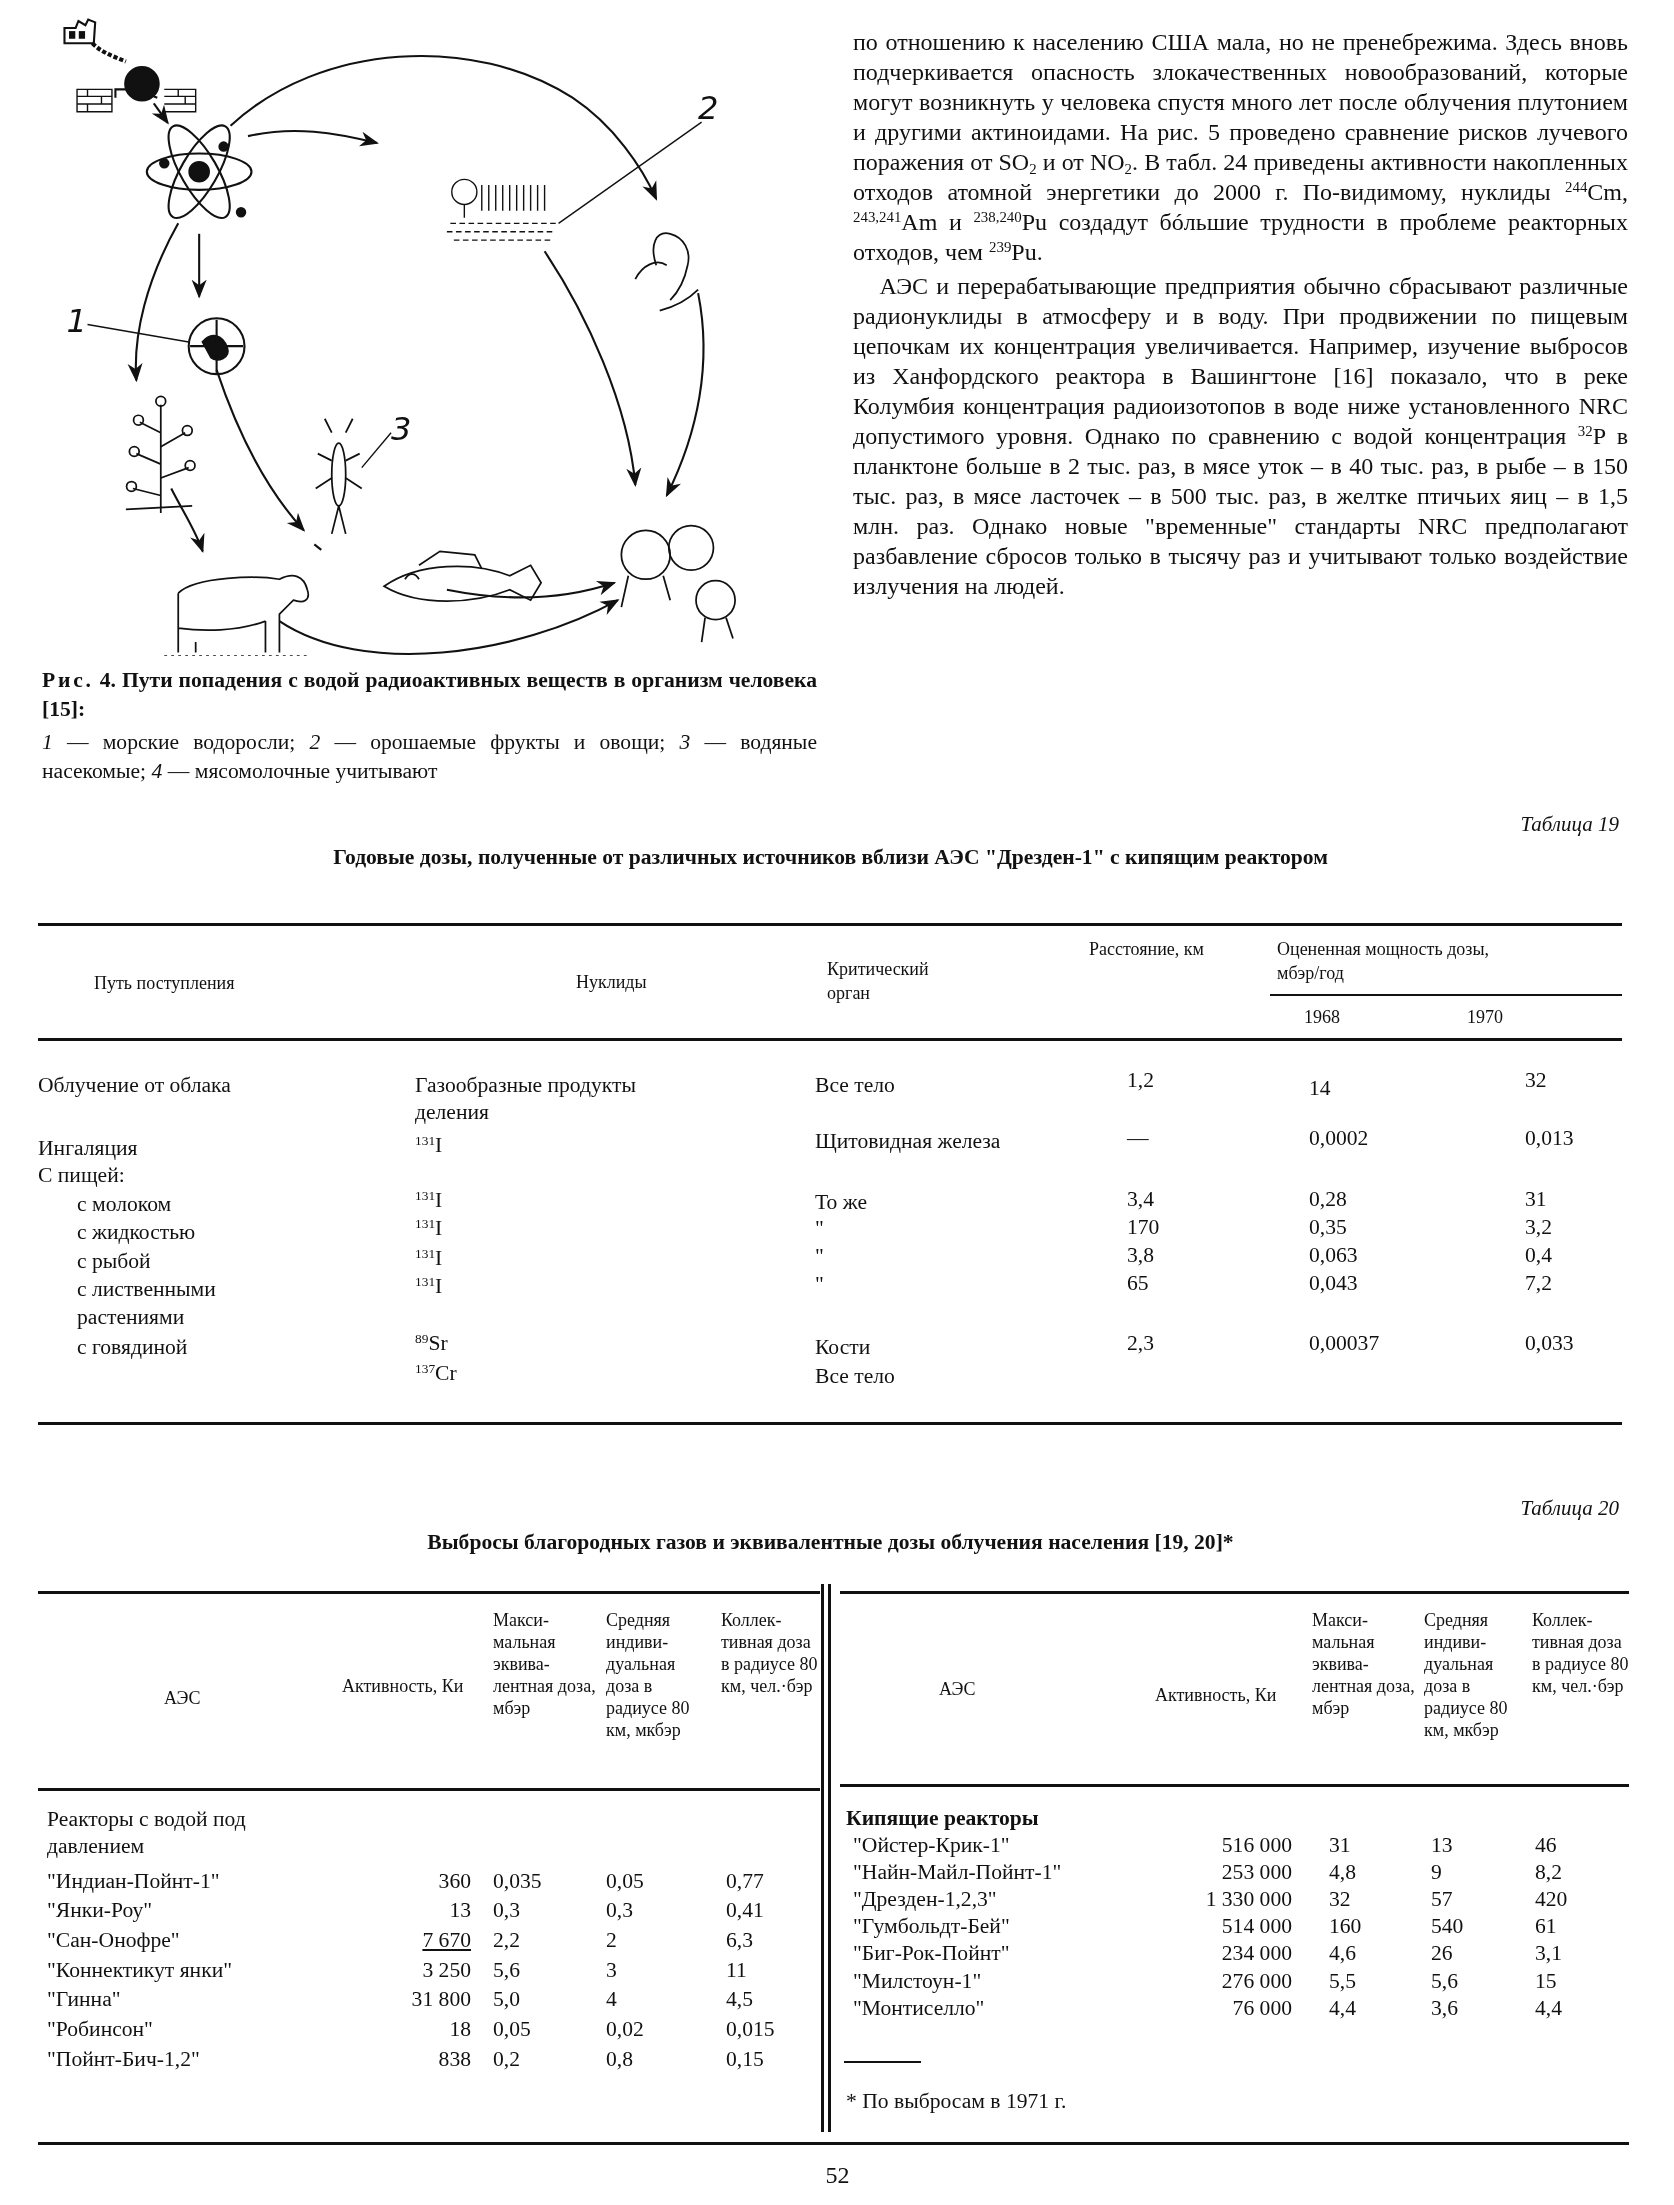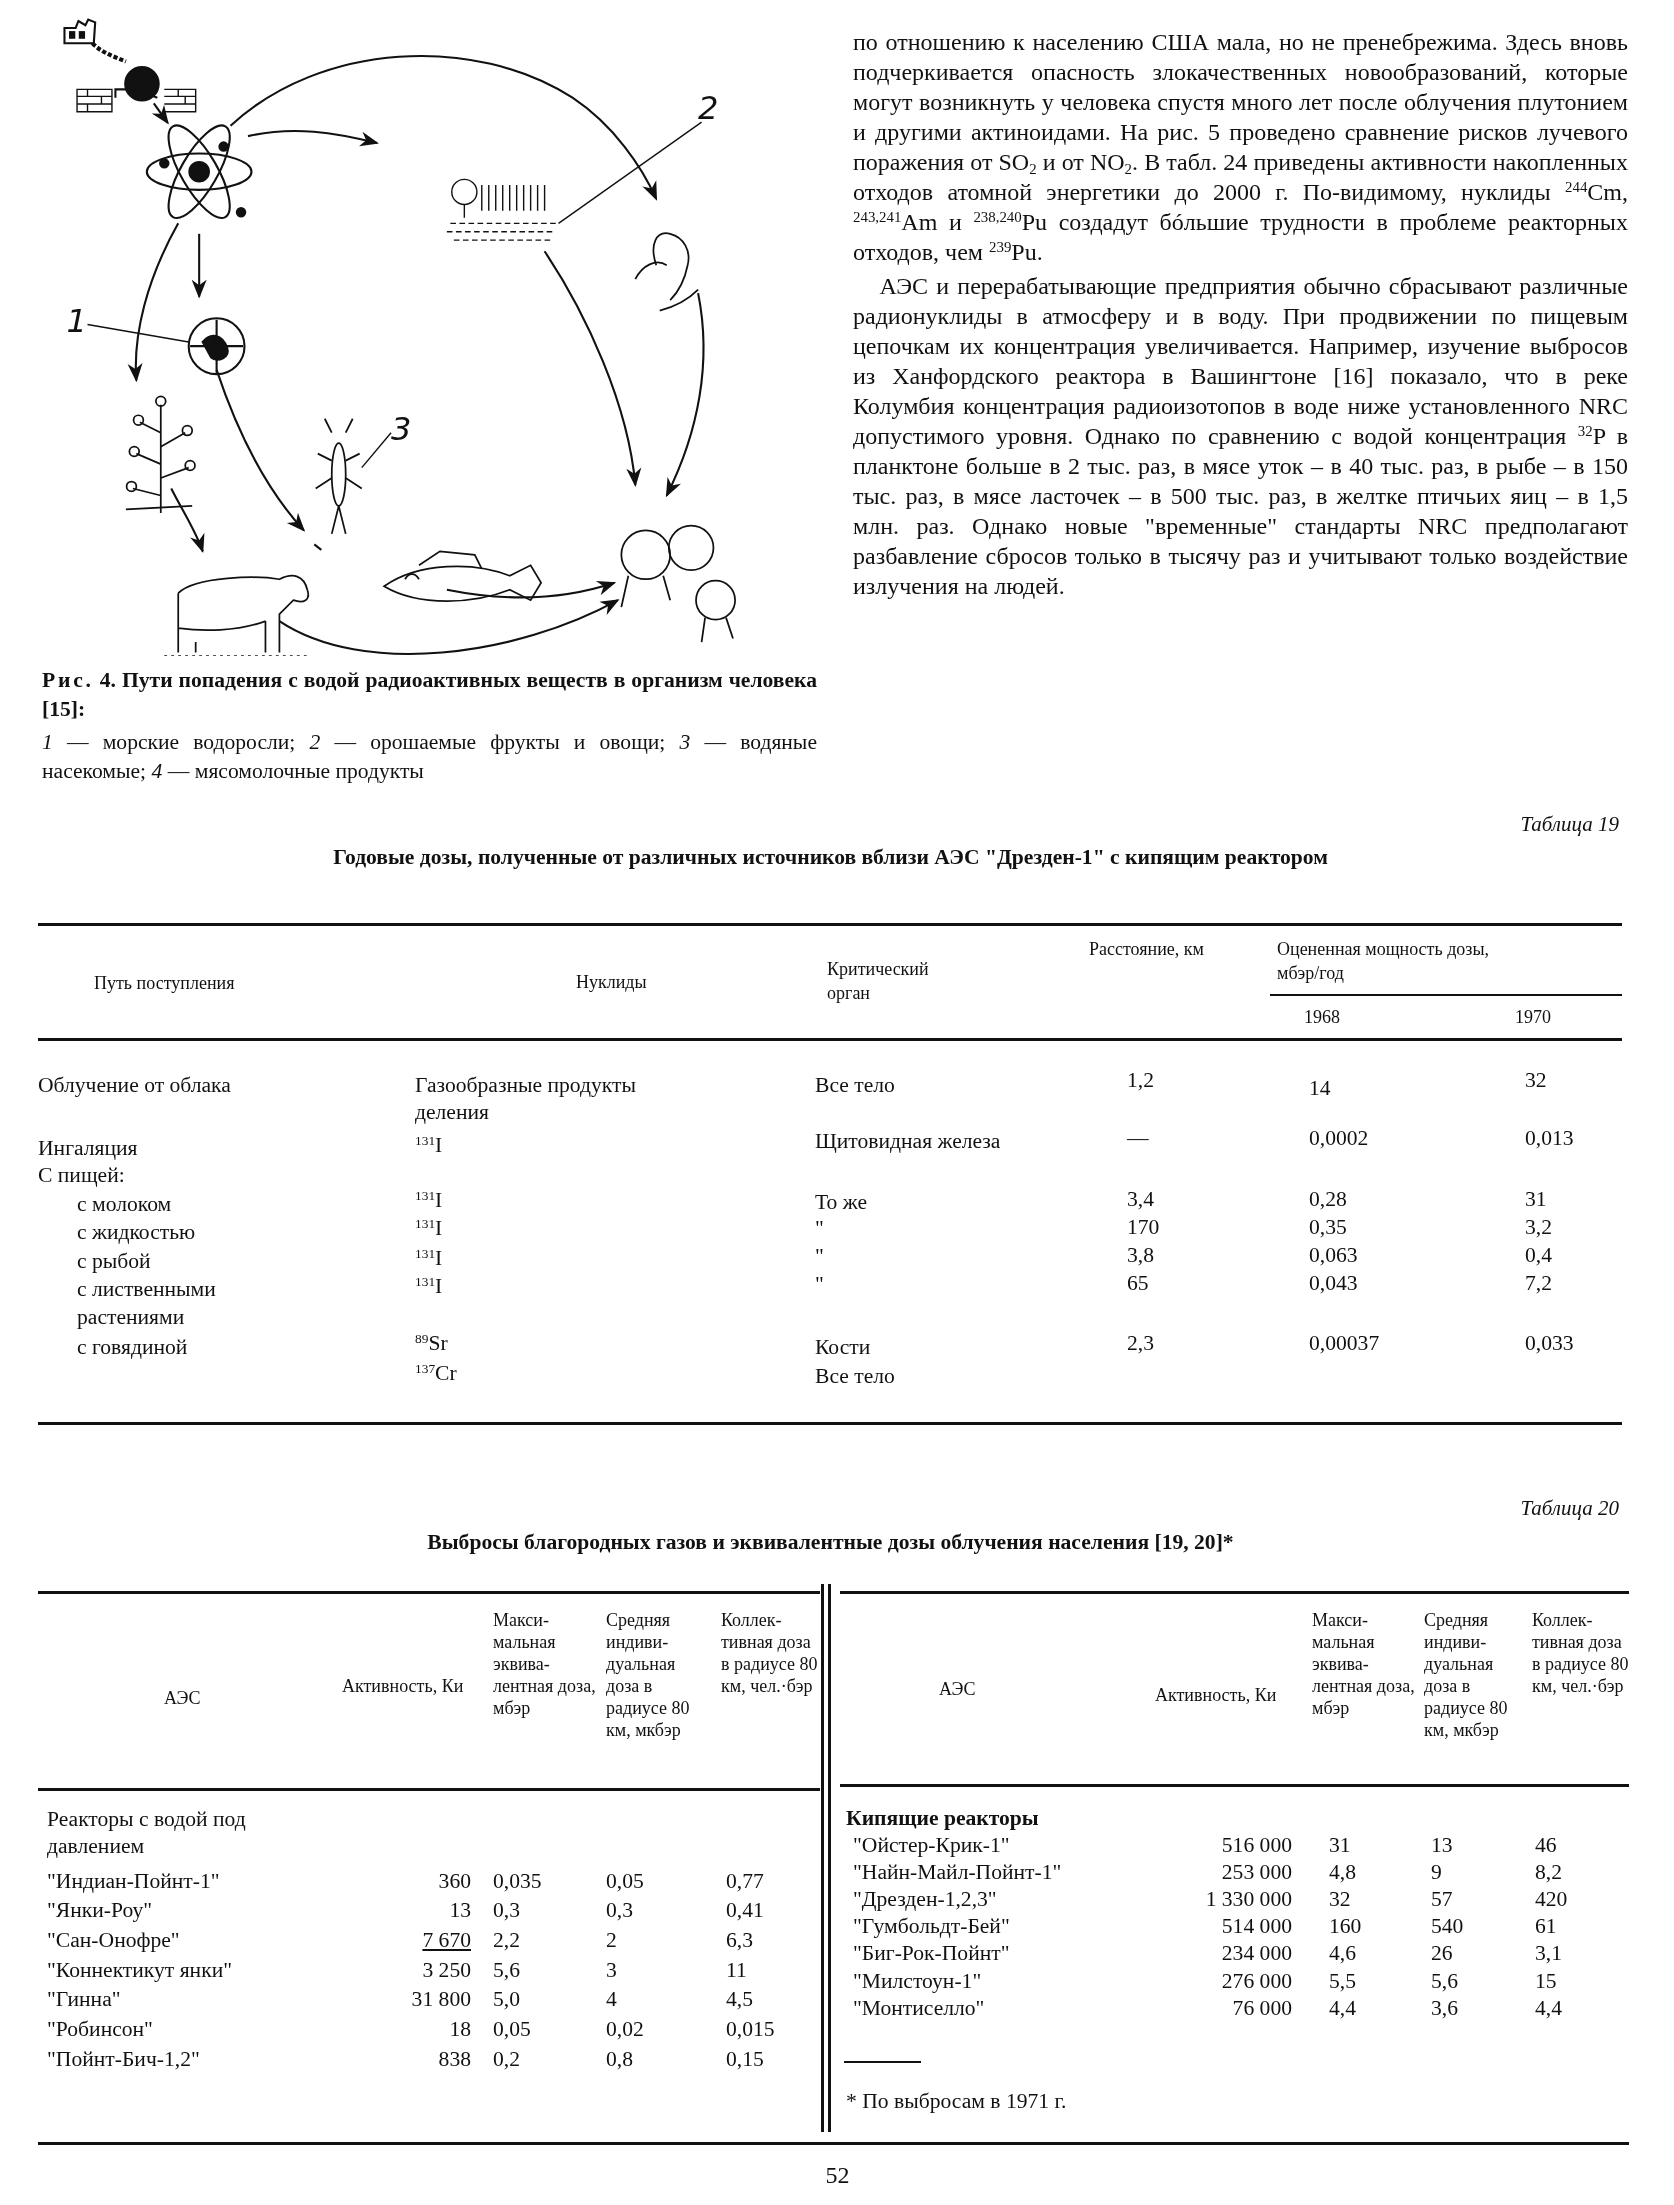--- a/index.html
+++ b/index.html
@@ -158,21 +158,21 @@
 
 <div id="caption" class="abs">
   <div class="cap-title">
     <span class="cap-spaced">Рис.</span>
     <span>4. Пути попадения с водой радиоактивных веществ в организм человека [15]:</span>
   </div>
   <div class="cap-legend">
     <i>1</i> <span>— морские водоросли;</span>
     <i>2</i> <span>— орошаемые фрукты и овощи;</span>
     <i>3</i> <span>— водяные насекомые;</span>
-    <i>4</i> <span>— мясомолочные продукты</span>
+    <i>4</i> <span>— мясомолочные учитывают</span>
   </div>
 </div>
 
 <div id="rightcol" class="abs">
   <p><span>по отношению к населению США мала, но не пренебрежима. Здесь вновь подчеркивается опасность злокачественных новообразований, которые могут возникнуть у человека спустя много лет после облучения плутонием и другими актиноидами. На рис. 5 проведено сравнение рисков лучевого поражения от SO</span><sub>2</sub><span> и от NO</span><sub>2</sub><span>. В табл. 24 приведены активности накопленных отходов атомной энергетики до 2000 г. По-видимому, нуклиды </span><sup>244</sup><span>Cm, </span><sup>243,241</sup><span>Am и </span><sup>238,240</sup><span>Pu создадут бóльшие трудности в проблеме реакторных отходов, чем </span><sup>239</sup><span>Pu.</span></p>
   <p class="indent"><span>АЭС и перерабатывающие предприятия обычно сбрасывают различные радионуклиды в атмосферу и в воду. При продвижении по пищевым цепочкам их концентрация увеличивается. Например, изучение выбросов из Ханфордского реактора в Вашингтоне [16] показало, что в реке Колумбия концентрация радиоизотопов в воде ниже установленного NRC допустимого уровня. Однако по сравнению с водой концентрация </span><sup>32</sup><span>P в планктоне больше в 2 тыс. раз, в мясе уток – в 40 тыс. раз, в рыбе – в 150 тыс. раз, в мясе ласточек – в 500 тыс. раз, в желтке птичьих яиц – в 1,5 млн. раз. Однако новые "временные" стандарты NRC предполагают разбавление сбросов только в тысячу раз и учитывают только воздействие излучения на людей.</span></p>
 </div>
 
 <div id="t19-label" class="abs tbl-label">Таблица 19</div>
 <div id="t19-title" class="abs">
@@ -186,21 +186,21 @@
     <div>Критический</div>
       <div>орган</div>
   </div>
   <div class="th" style="left:1089px; top:937px;">Расстояние, км</div>
   <div class="th" style="left:1277px; top:937px;">
     <div>Оцененная мощность дозы,</div>
       <div>мбэр/год</div>
   </div>
   <div class="rule" style="left:1270px; top:994px; width:352px; height:2.1px;"></div>
   <div class="th" style="left:1304px; top:1005px;">1968</div>
-  <div class="th" style="left:1515px; top:1005px;">1970</div>
+  <div class="th" style="left:1467px; top:1005px;">1970</div>
   <div class="rule" style="left:38px; top:1038px; width:1584px; height:2.8px;"></div>
 
   <div>
     <div class="td" style="left:38px; top:1071px;">Облучение от облака</div>
     <div class="td" style="left:415px; top:1071px;">Газообразные продукты</div>
     <div class="td" style="left:415px; top:1098px;">деления</div>
     <div class="td" style="left:815px; top:1071px;">Все тело</div>
     <div class="td" style="left:1127px; top:1066px;">1,2</div>
     <div class="td" style="left:1309px; top:1066px;margin-top:8px;">14</div>
     <div class="td" style="left:1525px; top:1066px;">32</div>

